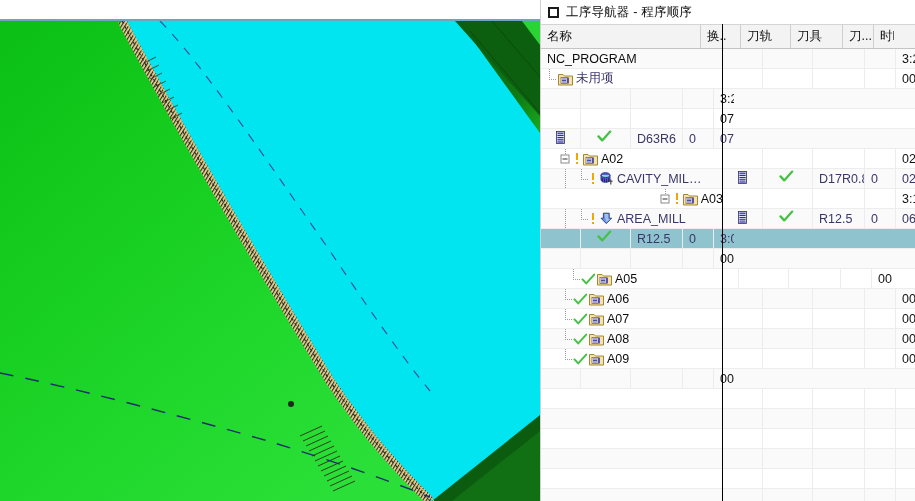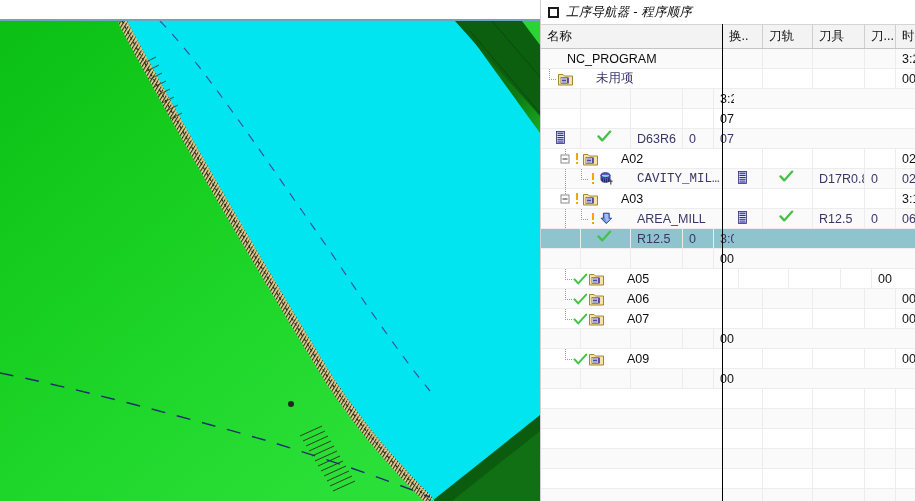--- a/index.html
+++ b/index.html
@@ -47,21 +47,20 @@
   }
   .pin-box {
     width: 11px; height: 11px;
     border: 2px solid #1a1a1a;
     background: #ffffff;
     flex: 0 0 auto;
   }
   #nav-title-text {
     font-size: 12.5px; color: #0c0c0c; white-space: nowrap;
     letter-spacing: .2px;
-    font-style: italic;
   }
 
   
   #col-header {
     position: absolute; left: 0; top: 24px; width: 375px; height: 25px;
     background: #f3f3f3;
     border-top: 1px solid #d4d4d4;
     border-bottom: 1px solid #c4c4c4;
     display: flex;
   }
@@ -162,21 +161,21 @@
     content: ""; position: absolute; left: 3px; top: 13px;
     width: 2px; height: 2px; background: #f0a800;
   }
 
   
   .chk-pre { flex: 0 0 auto; width: 15px; height: 100%; position: relative; }
 
   
   .ico { flex: 0 0 auto; width: 17px; height: 100%; position: relative; }
   .ico svg { position: absolute; left: 1px; top: 3px; }
-  .lbl { padding-left: 2px; color: #3b3668; font-size: 12.5px; white-space: nowrap; margin-left: 20px; }
+  .lbl { padding-left: 2px; color: #3b3668; font-size: 12.5px; white-space: nowrap; }
   .lbl.dark { color: #0d0d0d; }
 </style>
 </head>
 <body>
 
 <div id="root">
 
   <div id="viewport">
     <div id="vp-topstrip"></div>
     <div id="vp-topline"></div>
@@ -250,21 +249,21 @@
   </div>
 
   <div id="navigator">
 
     <div id="nav-titlebar">
       <div class="pin-box"></div>
       <div id="nav-title-text">工序导航器 - 程序顺序</div>
     </div>
 
     <div id="col-header">
-        <div class="colh" style="width: 182px;">名称</div>
+        <div class="colh" style="width: 160px;">名称</div>
         <div class="colh" style="width: 40px;">换..</div>
         <div class="colh" style="width: 50px;">刀轨</div>
         <div class="colh" style="width: 52px;">刀具</div>
         <div class="colh" style="width: 31px;">刀...</div>
         <div class="colh" style="width: 20px;">时l</div>
       </div>
     <div id="sep-line-head"></div>
 
     <div id="grid">
       <div id="rows-host">
@@ -358,21 +357,21 @@
                 <span class="lbl dark">A02</span>
               </div>
             </div>
             <div class="cell c-ctr" style="width: 40px;"></div>
             <div class="cell c-ctr" style="width: 50px;"></div>
             <div class="cell" style="width: 52px;"></div>
             <div class="cell" style="width: 31px;"></div>
             <div class="cell" style="width: 20px; border-right: none; color: rgb(17, 17, 17);">02:</div>
           </div>
           <div class="row alt">
-            <div class="cell c-name" style="width: 182px; font-family: Liberation Mono, monospace;">
+            <div class="cell c-name" style="width: 182px;">
               <div class="tname">
                 <div class="ind" style="width: 16px;"></div>
                 <div class="ind" style="width: 16px;">
                   <div class="vline"></div>
                 </div>
                 <div class="ind" style="width: 16px;">
                   <div class="elbow"></div>
                   <div class="elbow-h"></div>
                 </div>
                 <div class="bang"></div>
@@ -400,21 +399,21 @@
             <div class="cell c-ctr" style="width: 50px;">
               <span><svg width="17" height="14" viewBox="0 0 17 14">
                   <path d="M1.5,6.4 L5.2,10.4 L13.2,1.6" fill="none" stroke="#45c245" stroke-width="2.3" stroke-linecap="round" stroke-linejoin="round"></path>
                 </svg></span>
             </div>
             <div class="cell" style="width: 52px;">D17R0.8</div>
             <div class="cell" style="width: 31px;">0</div>
             <div class="cell" style="width: 20px; border-right: none;">02:</div>
           </div>
           <div class="row">
-            <div class="cell c-name" style="width: 182px;">
+            <div class="cell c-name" style="width: 182px; justify-content: flex-end;">
               <div class="tname">
                 <div class="ind" style="width: 16px;"></div>
                 <div class="ind" style="width: 16px;">
                   <div class="elbow"></div>
                   <div class="expander"></div>
                 </div>
                 <div class="bang"></div>
                 <div class="ico">
                   <svg width="15" height="14" viewBox="0 0 15 14">
                     <path d="M0.5,2.5 L5,2.5 L6.5,4 L14.5,4 L14.5,13 L0.5,13 Z" fill="#f6e3a8" stroke="#9a7b20" stroke-width="0.9"></path>
@@ -484,21 +483,21 @@
             <div class="cell" style="width: 20px; border-right: none;">3:0</div>
           </div>
           <div class="row alt">
             <div class="cell c-ctr" style="width: 40px;"></div>
             <div class="cell c-ctr" style="width: 50px;"></div>
             <div class="cell" style="width: 52px;"></div>
             <div class="cell" style="width: 31px;"></div>
             <div class="cell" style="width: 20px; border-right: none; color: rgb(17, 17, 17);">00:</div>
           </div>
           <div class="row">
-            <div class="cell c-name" style="width: 158px;">
+            <div class="cell c-name" style="width: 158px; padding-left: 8px;">
               <div class="tname">
                 <div class="ind" style="width: 16px;"></div>
                 <div class="ind" style="width: 16px;">
                   <div class="elbow"></div>
                   <div class="elbow-h"></div>
                 </div>
                 <div class="chk-pre">
                   <svg width="14" height="12" viewBox="0 0 14 12" style="position: absolute; left: 0px; top: 4px;">
                     <path d="M1.5,6.4 L5.2,10.4 L13.2,1.6" fill="none" stroke="#45c245" stroke-width="2" stroke-linecap="round" stroke-linejoin="round"></path>
                   </svg>
@@ -574,47 +573,70 @@
                 <span class="lbl dark">A07</span>
               </div>
             </div>
             <div class="cell c-ctr" style="width: 40px;"></div>
             <div class="cell c-ctr" style="width: 50px;"></div>
             <div class="cell" style="width: 52px;"></div>
             <div class="cell" style="width: 31px;"></div>
             <div class="cell" style="width: 20px; border-right: none; color: rgb(17, 17, 17);">00:</div>
           </div>
           <div class="row alt">
-            <div class="cell c-ctr" style="width: 40px;"></div>
-            <div class="cell c-ctr" style="width: 50px;"></div>
-            <div class="cell" style="width: 52px;"></div>
-            <div class="cell" style="width: 31px;"></div>
-            <div class="cell" style="width: 20px; border-right: none; color: rgb(17, 17, 17);">00:</div>
-          </div>
-          <div class="row">
             <div class="cell c-name" style="width: 182px;">
               <div class="tname">
                 <div class="ind" style="width: 16px;"></div>
                 <div class="ind" style="width: 16px;">
                   <div class="elbow"></div>
                   <div class="elbow-h"></div>
                 </div>
                 <div class="chk-pre">
                   <svg width="14" height="12" viewBox="0 0 14 12" style="position: absolute; left: 0px; top: 4px;">
                     <path d="M1.5,6.4 L5.2,10.4 L13.2,1.6" fill="none" stroke="#45c245" stroke-width="2" stroke-linecap="round" stroke-linejoin="round"></path>
                   </svg>
                 </div>
                 <div class="ico">
                   <svg width="15" height="14" viewBox="0 0 15 14">
                     <path d="M0.5,2.5 L5,2.5 L6.5,4 L14.5,4 L14.5,13 L0.5,13 Z" fill="#f6e3a8" stroke="#9a7b20" stroke-width="0.9"></path>
                     <rect x="3" y="5.5" width="6" height="6" fill="#ffffff" stroke="#7a6a48" stroke-width="0.8"></rect>
                     <path d="M4,7 L8,7 M4,8.5 L8,8.5 M4,10 L8,10" fill="none" stroke="#3838a0" stroke-width="0.9"></path>
                     <rect x="9.2" y="5.5" width="1.6" height="6" fill="#3838a0"></rect>
                   </svg>
                 </div>
+                <span class="lbl dark">A08</span>
+              </div>
+            </div>
+            <div class="cell c-ctr" style="width: 40px;"></div>
+            <div class="cell c-ctr" style="width: 50px;"></div>
+            <div class="cell" style="width: 52px;"></div>
+            <div class="cell" style="width: 31px;"></div>
+            <div class="cell" style="width: 20px; border-right: none; color: rgb(17, 17, 17);">00:</div>
+          </div>
+          <div class="row">
+            <div class="cell c-name" style="width: 182px;">
+              <div class="tname">
+                <div class="ind" style="width: 16px;"></div>
+                <div class="ind" style="width: 16px;">
+                  <div class="elbow"></div>
+                  <div class="elbow-h"></div>
+                </div>
+                <div class="chk-pre">
+                  <svg width="14" height="12" viewBox="0 0 14 12" style="position: absolute; left: 0px; top: 4px;">
+                    <path d="M1.5,6.4 L5.2,10.4 L13.2,1.6" fill="none" stroke="#45c245" stroke-width="2" stroke-linecap="round" stroke-linejoin="round"></path>
+                  </svg>
+                </div>
+                <div class="ico">
+                  <svg width="15" height="14" viewBox="0 0 15 14">
+                    <path d="M0.5,2.5 L5,2.5 L6.5,4 L14.5,4 L14.5,13 L0.5,13 Z" fill="#f6e3a8" stroke="#9a7b20" stroke-width="0.9"></path>
+                    <rect x="3" y="5.5" width="6" height="6" fill="#ffffff" stroke="#7a6a48" stroke-width="0.8"></rect>
+                    <path d="M4,7 L8,7 M4,8.5 L8,8.5 M4,10 L8,10" fill="none" stroke="#3838a0" stroke-width="0.9"></path>
+                    <rect x="9.2" y="5.5" width="1.6" height="6" fill="#3838a0"></rect>
+                  </svg>
+                </div>
                 <span class="lbl dark">A09</span>
               </div>
             </div>
             <div class="cell c-ctr" style="width: 40px;"></div>
             <div class="cell c-ctr" style="width: 50px;"></div>
             <div class="cell" style="width: 52px;"></div>
             <div class="cell" style="width: 31px;"></div>
             <div class="cell" style="width: 20px; border-right: none; color: rgb(17, 17, 17);">00:</div>
           </div>
           <div class="row alt">

